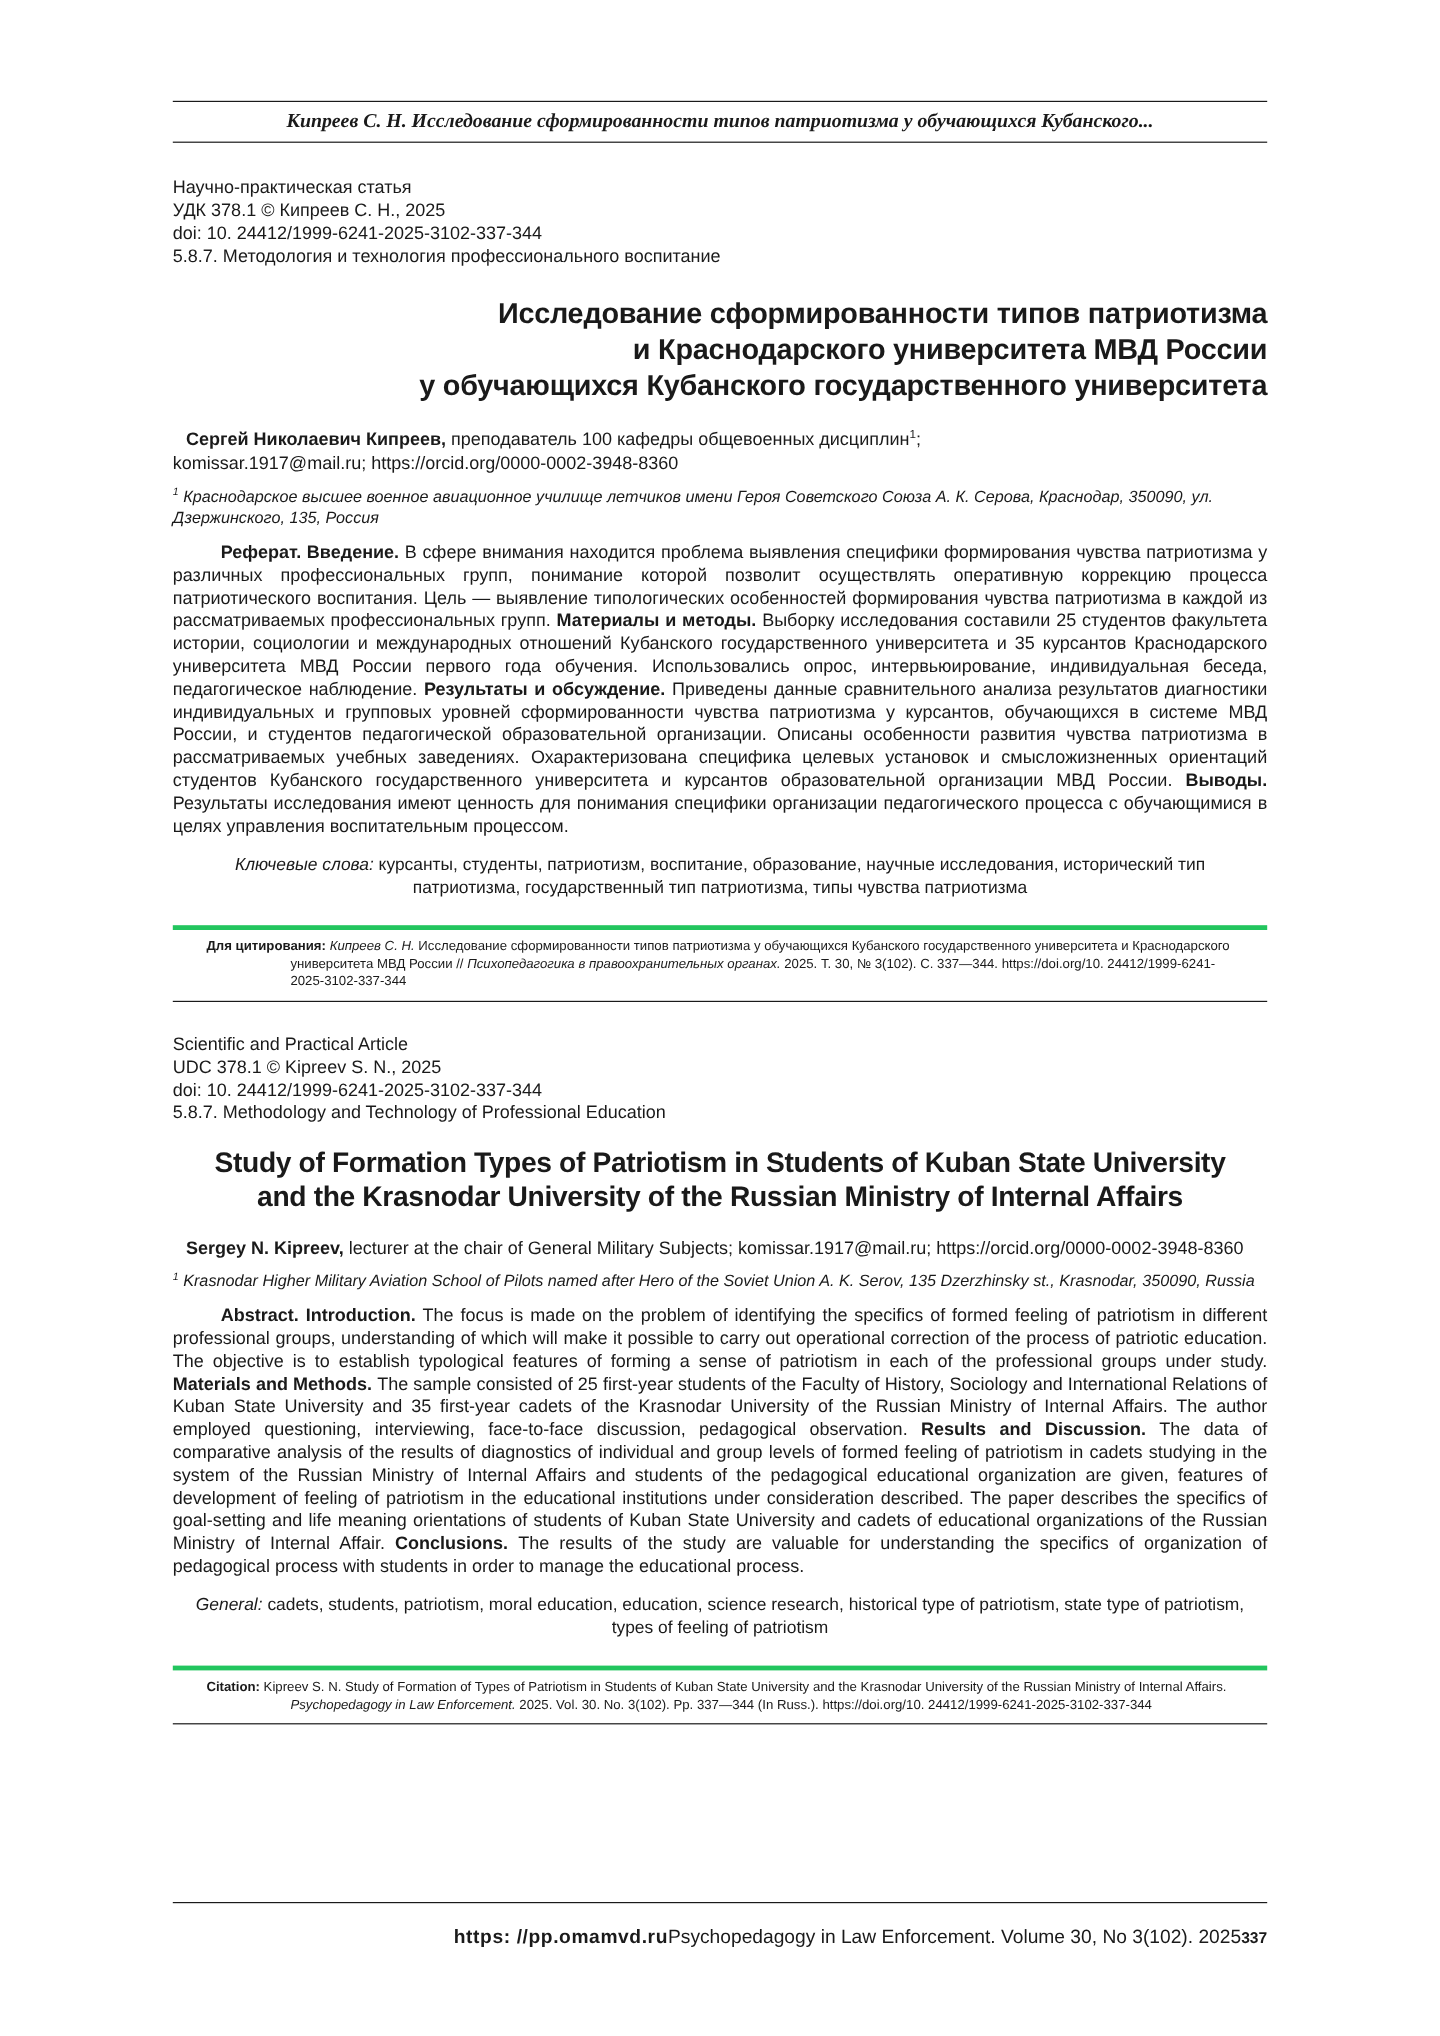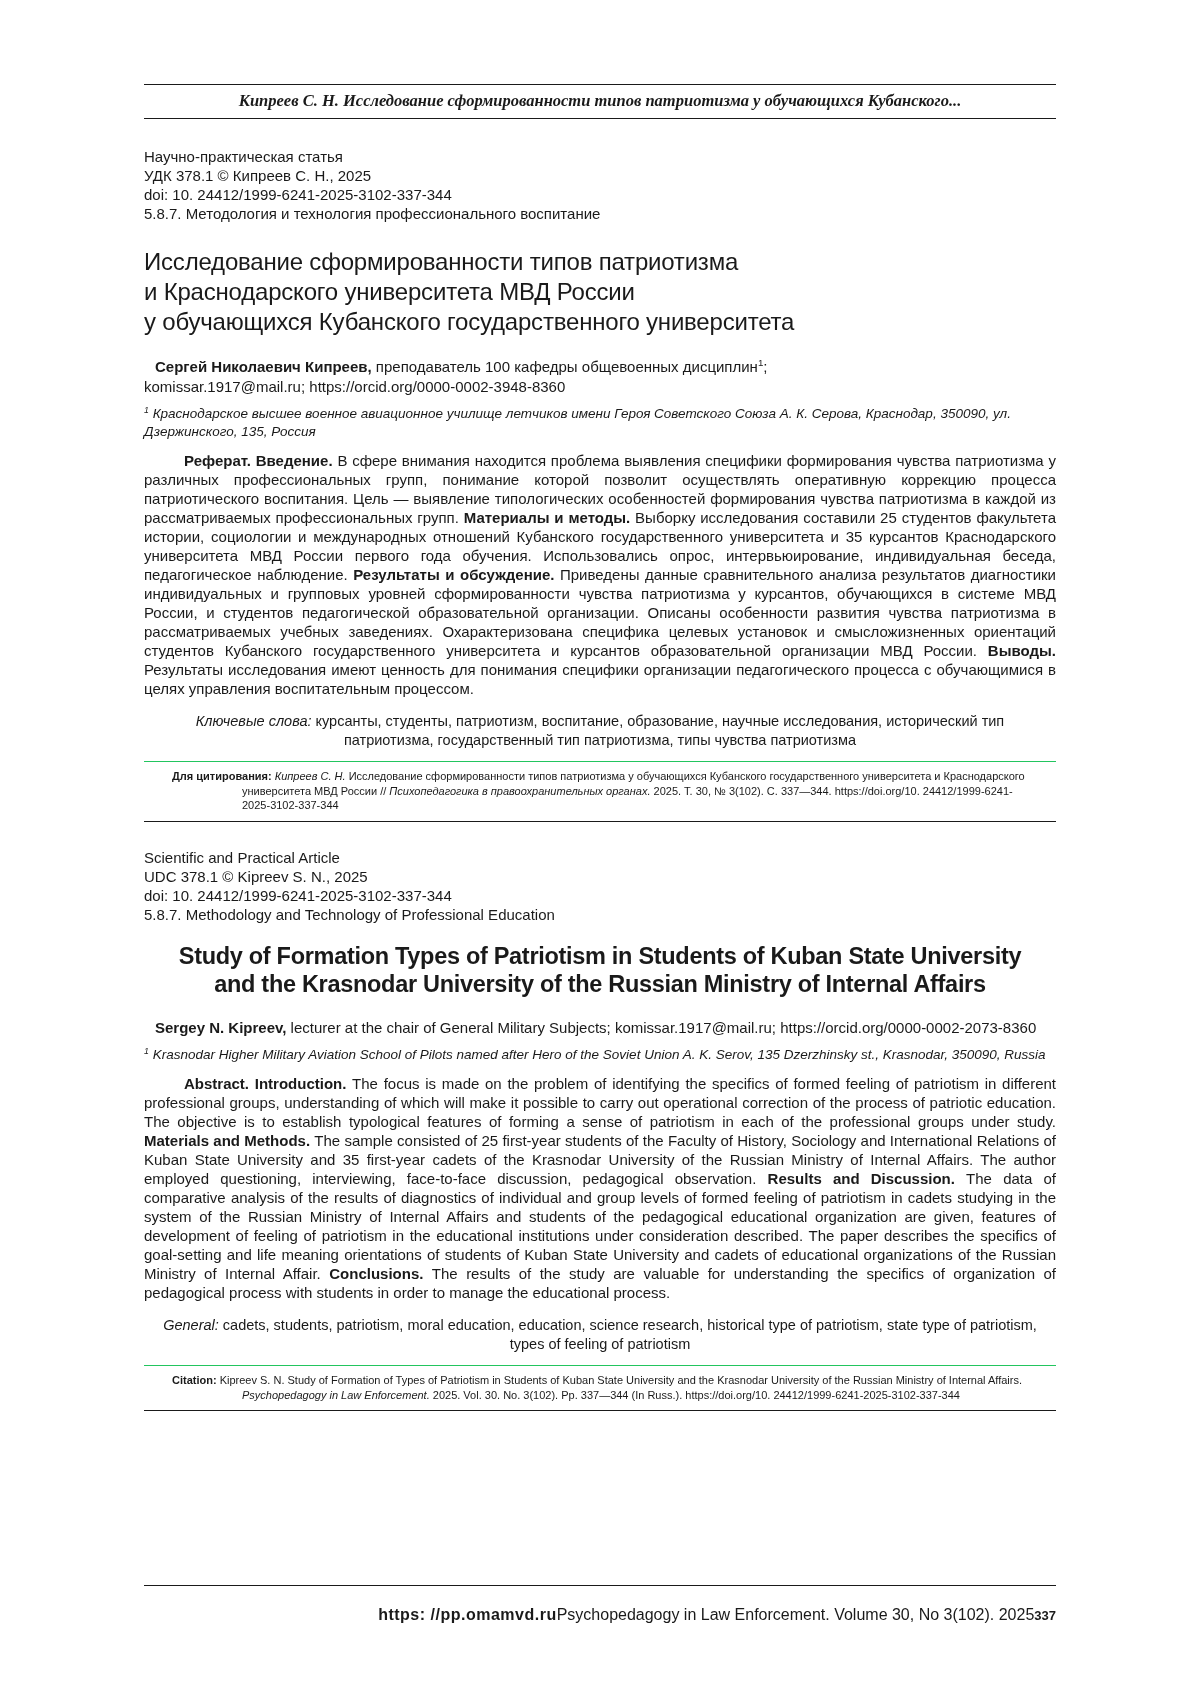--- a/index.html
+++ b/index.html
@@ -26,22 +26,22 @@
     padding: 6px 0 7px 0;
   }
 
   .meta { margin-top: 28px; font-size: 15px; line-height: 19px; }
   .meta div { margin: 0; }
 
   .title-ru {
     margin: 24px 0 0 0;
     font-size: 24px;
     line-height: 30px;
-    font-weight: normal;
-    text-align: left;
+    font-weight: bold;
+    text-align: right;
     letter-spacing: -0.2px;
   }
   .title-en {
     margin: 18px 0 0 0;
     font-size: 23.5px;
     line-height: 28px;
     font-weight: bold;
     text-align: center;
     letter-spacing: -0.3px;
   }
@@ -67,22 +67,22 @@
 
   .keywords {
     margin: 14px 0 0 0;
     font-size: 14.5px;
     line-height: 19px;
     text-align: center;
     padding: 0 8px;
   }
 
   .citation {
-    margin-top: 11px;
-    border-top: 1px solid #22c55e;
+    margin-top: 21px;
+    border-top: 4px solid #22c55e;
     border-bottom: 1px solid #1a1a1a;
     padding: 7px 18px 8px 28px;
   }
   .citation-text {
     margin: 0;
     font-size: 11px;
     line-height: 14.5px;
     padding-left: 70px;
     text-indent: -70px;
   }
@@ -147,21 +147,21 @@
     <div>UDC 378.1 © Kipreev S. N., 2025</div>
     <div>doi: 10. 24412/1999-6241-2025-3102-337-344</div>
     <div>5.8.7. Methodology and Technology of Professional Education</div>
   </section>
 
   <h2 class="title-en">
     <span class="title-line">Study of Formation Types of Patriotism in Students of Kuban State University</span>
     <span class="title-line">and the Krasnodar University of the Russian Ministry of Internal Affairs</span>
   </h2>
 
-  <p class="author"><span style="font-weight: bold;">Sergey N. Kipreev,</span><span> lecturer at the chair of General Military Subjects; komissar.1917@mail.ru; https://orcid.org/0000-0002-2073-8360</span></p>
+  <p class="author"><span style="font-weight: bold;">Sergey N. Kipreev,</span><span> lecturer at the chair of General Military Subjects; komissar.1917@mail.ru; https://orcid.org/0000-0002-3948-8360</span></p>
 
   <p class="affiliation"><sup>1</sup><span> Krasnodar Higher Military Aviation School of Pilots named after Hero of the Soviet Union A. K. Serov, 135 Dzerzhinsky st., Krasnodar, 350090, Russia</span></p>
 
   <p class="abstract"><span style="font-weight: bold;">Abstract. Introduction. </span><span>The focus is made on the problem of identifying the specifics of formed feeling of patriotism in different professional groups, understanding of which will make it possible to carry out operational correction of the process of patriotic education. The objective is to establish typological features of forming a sense of patriotism in each of the professional groups under study. </span><span style="font-weight: bold;">Materials and Methods. </span><span>The sample consisted of 25 first-year students of the Faculty of History, Sociology and International Relations of Kuban State University and 35 first-year cadets of the Krasnodar University of the Russian Ministry of Internal Affairs. The author employed questioning, interviewing, face-to-face discussion, pedagogical observation. </span><span style="font-weight: bold;">Results and Discussion. </span><span>The data of comparative analysis of the results of diagnostics of individual and group levels of formed feeling of patriotism in cadets studying in the system of the Russian Ministry of Internal Affairs and students of the pedagogical educational organization are given, features of development of feeling of patriotism in the educational institutions under consideration described. The paper describes the specifics of goal-setting and life meaning orientations of students of Kuban State University and cadets of educational organizations of the Russian Ministry of Internal Affair. </span><span style="font-weight: bold;">Conclusions. </span><span>The results of the study are valuable for understanding the specifics of organization of pedagogical process with students in order to manage the educational process.</span></p>
 
   <p class="keywords"><span style="font-style: italic;">General: </span><span>cadets, students, patriotism, moral education, education, science research, historical type of patriotism, state type of patriotism, types of feeling of patriotism</span></p>
 
   <div class="citation">
     <p class="citation-text"><span style="font-weight: bold;">Citation: </span><span>Kipreev S. N. Study of Formation of Types of Patriotism in Students of Kuban State University and the Krasnodar University of the Russian Ministry of Internal Affairs. </span><span style="font-style: italic;">Psychopedagogy in Law Enforcement.</span><span> 2025. Vol. 30. No. 3(102). Pp. 337—344 (In Russ.). https://doi.org/10. 24412/1999-6241-2025-3102-337-344</span></p>
   </div>

